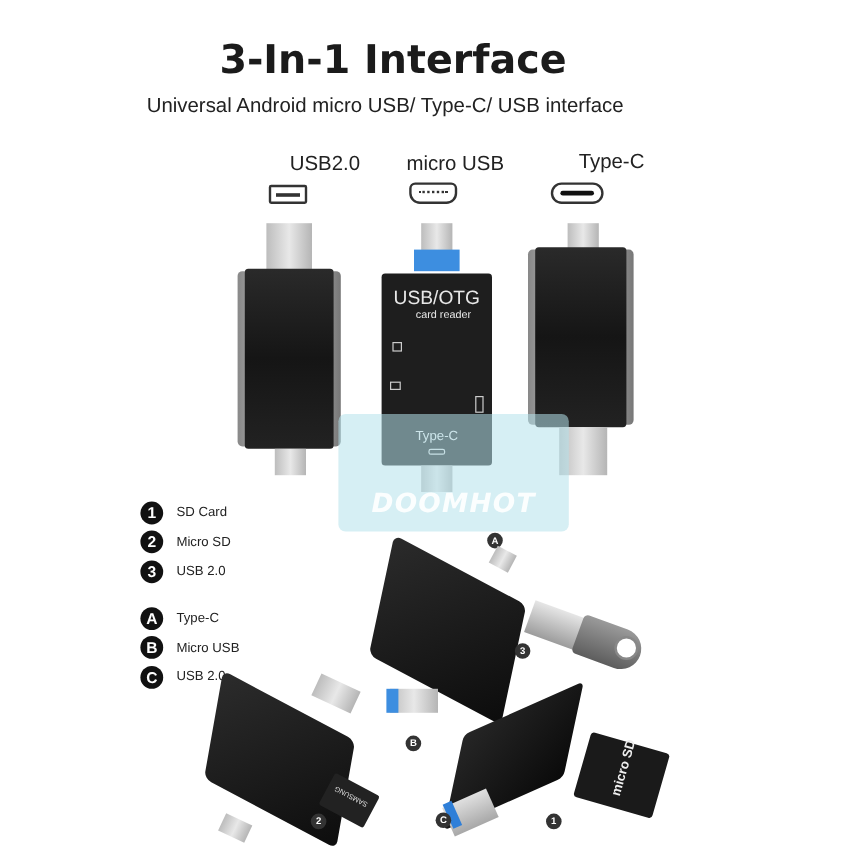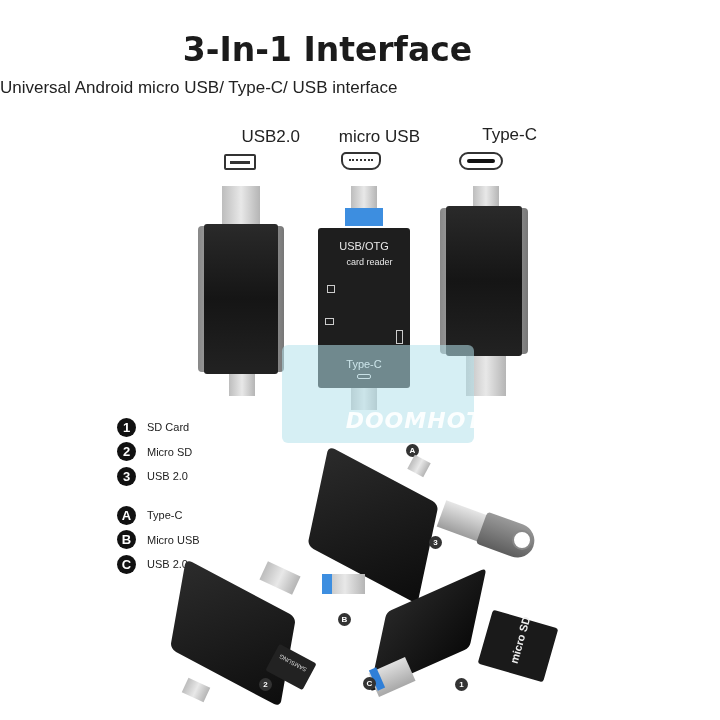--- a/index.html
+++ b/index.html
@@ -1,29 +1,29 @@
 <!DOCTYPE html>
 <html><head>
 <meta charset="utf-8">
 <style>
   * { margin: 0; padding: 0; box-sizing: border-box; }
   body { width: 720px; height: 720px; background: #ffffff; position: relative; overflow: hidden; font-family: "Liberation Sans", sans-serif; color: #1a1a1a; }
   .abs { position: absolute; }
   .title { left: 0; width: 655px; top: 30px; text-align: center; font-family: "DejaVu Sans", sans-serif; font-weight: bold; font-size: 33px; color: #1b1b1b; letter-spacing: 0px; }
-  .subtitle { left: 0; width: 642px; top: 78px; text-align: left; font-size: 17px; color: #222; }
+  .subtitle { left: 0; width: 642px; top: 78px; text-align: center; font-size: 17px; color: #222; }
   .port-label { font-size: 17px; color: #222; text-align: right; width: 120px; }
   .port-icon { border: 2px solid #333; background: #fff; }
   .device { background: linear-gradient(180deg,#2a2a2a 0%,#151515 50%,#222 100%); border-radius: 3px; }
   .rail { background: linear-gradient(90deg,#888,#ddd,#777); }
   .plug { background: linear-gradient(90deg,#bdbdbd,#e8e8e8,#b5b5b5); }
   .legend-row { display: flex; align-items: center; height: 24.5px; }
   .badge { width: 19px; height: 19px; border-radius: 50%; background: #111; color: #fff; font-size: 13px; font-weight: bold; display: flex; align-items: center; justify-content: center; margin-right: 11px; }
   .legend-text { font-size: 11px; color: #222; }
   .watermark { left: 282px; top: 345px; width: 192px; height: 98px; background: rgba(180, 225, 235, 0.55); border-radius: 6px; }
-  .wm-text { left: 282px; top: 408px; width: 192px; text-align: center; font-family: "DejaVu Sans", sans-serif; font-weight: bold; font-style: italic; font-size: 22px; color: rgba(255,255,255,0.9); letter-spacing: 1px; margin-left: 36px; }
+  .wm-text { left: 282px; top: 408px; width: 192px; text-align: center; font-family: "DejaVu Sans", sans-serif; font-weight: bold; font-style: italic; font-size: 22px; color: rgba(255,255,255,0.9); letter-spacing: 1px; }
   .small-badge { width: 13px; height: 13px; border-radius: 50%; background: #333; color: #fff; font-size: 8px; font-weight: bold; display: flex; align-items: center; justify-content: center; }
   .dev-text { color: #e8e8e8; font-size: 10px; text-align: center; }
 </style>
 </head>
 <body>
 
 <div class="abs title">3-In-1 Interface</div>
 <div class="abs subtitle">Universal Android micro USB/ Type-C/ USB interface</div>
 
 <div class="abs port-label" style="left:180px;top:127px;">USB2.0</div>
@@ -42,21 +42,21 @@
 </div>
 
 <div class="abs plug" style="left:222px;top:186px;width:38px;height:40px;"></div>
 <div class="abs rail" style="left:198px;top:226px;width:86px;height:146px;border-radius:4px;"></div>
 <div class="abs device" style="left:204px;top:224px;width:74px;height:150px;"></div>
 <div class="abs plug" style="left:229px;top:374px;width:26px;height:22px;"></div>
 
 <div class="abs plug" style="left:351px;top:186px;width:26px;height:24px;"></div>
 <div class="abs" style="left:345px;top:208px;width:38px;height:18px;background:#3d8ee0;"></div>
 <div class="abs" style="left:318px;top:228px;width:92px;height:160px;background:#1e1e1e;border-radius:3px;"></div>
-<div class="abs dev-text" style="left:318px;top:240px;width:92px;font-size:11px;">USB/OTG</div>
+<div class="abs dev-text" style="left:318px;top:240px;width:92px;font-size:16px;">USB/OTG</div>
 <div class="abs dev-text" style="left:318px;top:257px;width:103px;font-size:9px;">card reader</div>
 <div class="abs" style="left:327px;top:285px;width:8px;height:8px;border:1px solid #ccc;"></div>
 <div class="abs" style="left:325px;top:318px;width:9px;height:7px;border:1px solid #ccc;"></div>
 <div class="abs" style="left:396px;top:330px;width:7px;height:14px;border:1px solid #ccc;"></div>
 <div class="abs dev-text" style="left:318px;top:358px;width:92px;font-size:11px;">Type-C</div>
 <div class="abs" style="left:357px;top:374px;width:14px;height:5px;border:1px solid #ddd;border-radius:2px;"></div>
 <div class="abs plug" style="left:351px;top:388px;width:26px;height:22px;"></div>
 
 <div class="abs plug" style="left:473px;top:186px;width:26px;height:22px;"></div>
 <div class="abs rail" style="left:440px;top:208px;width:88px;height:146px;border-radius:4px;"></div>

